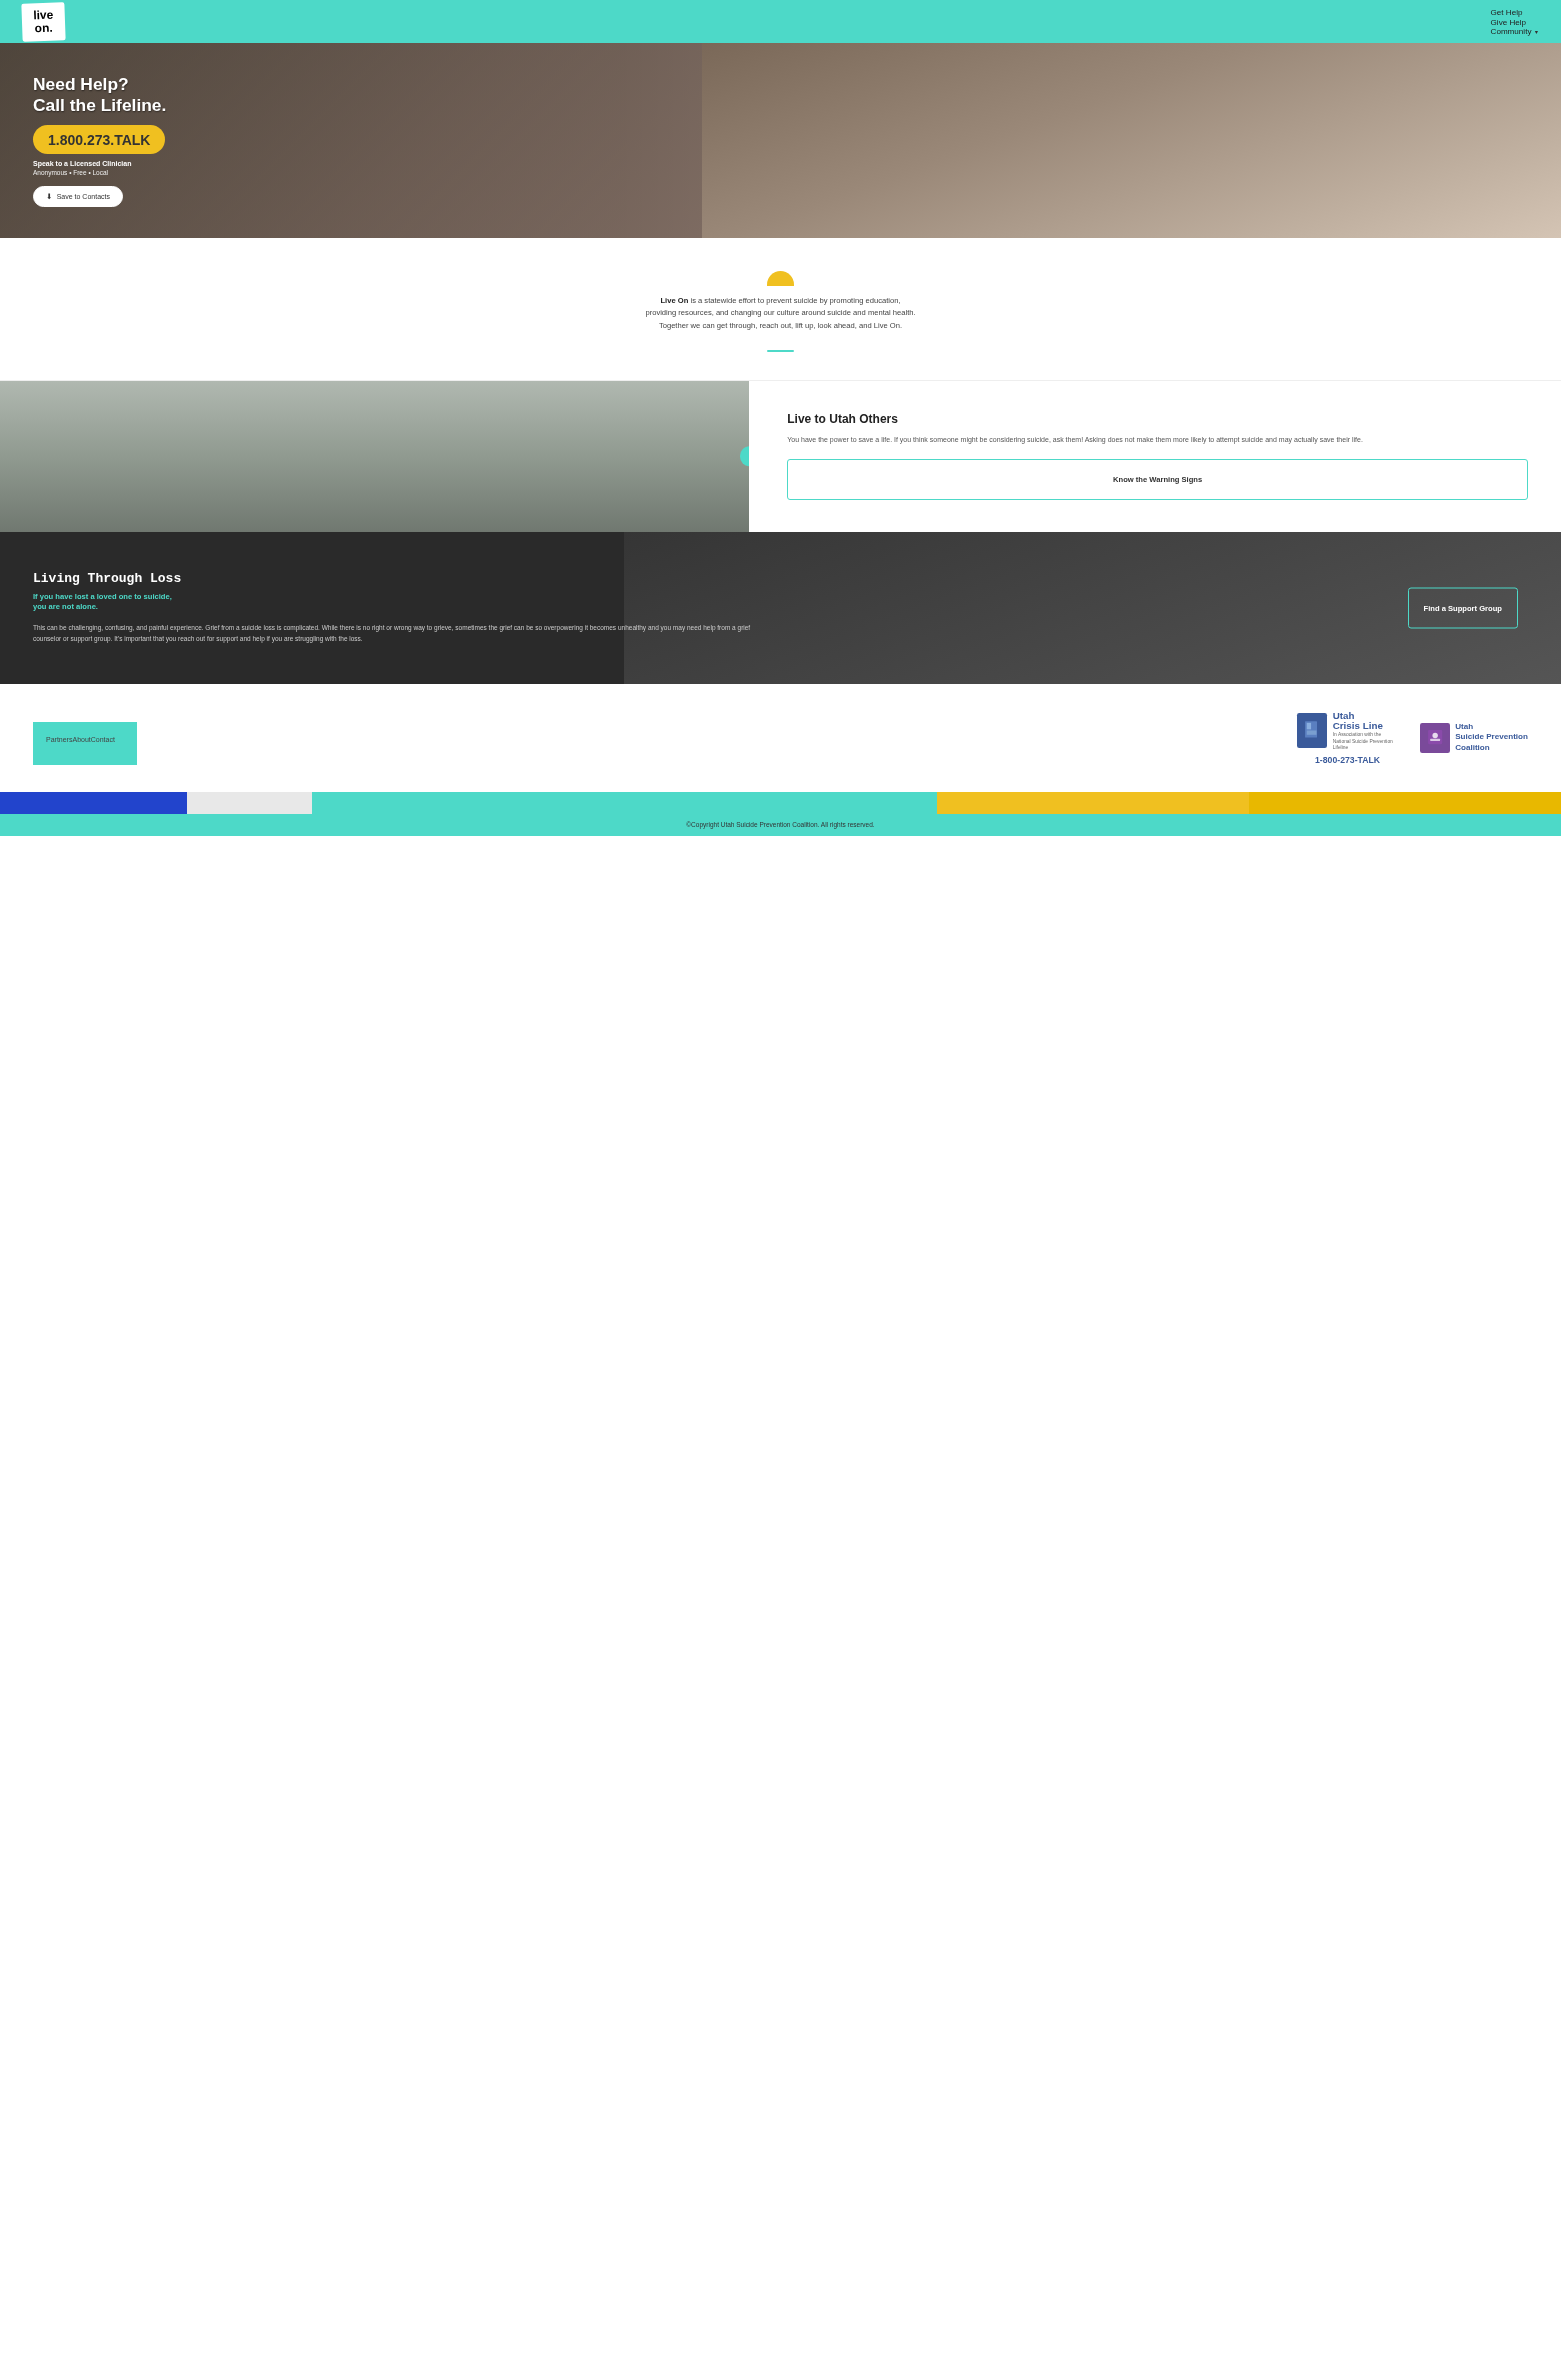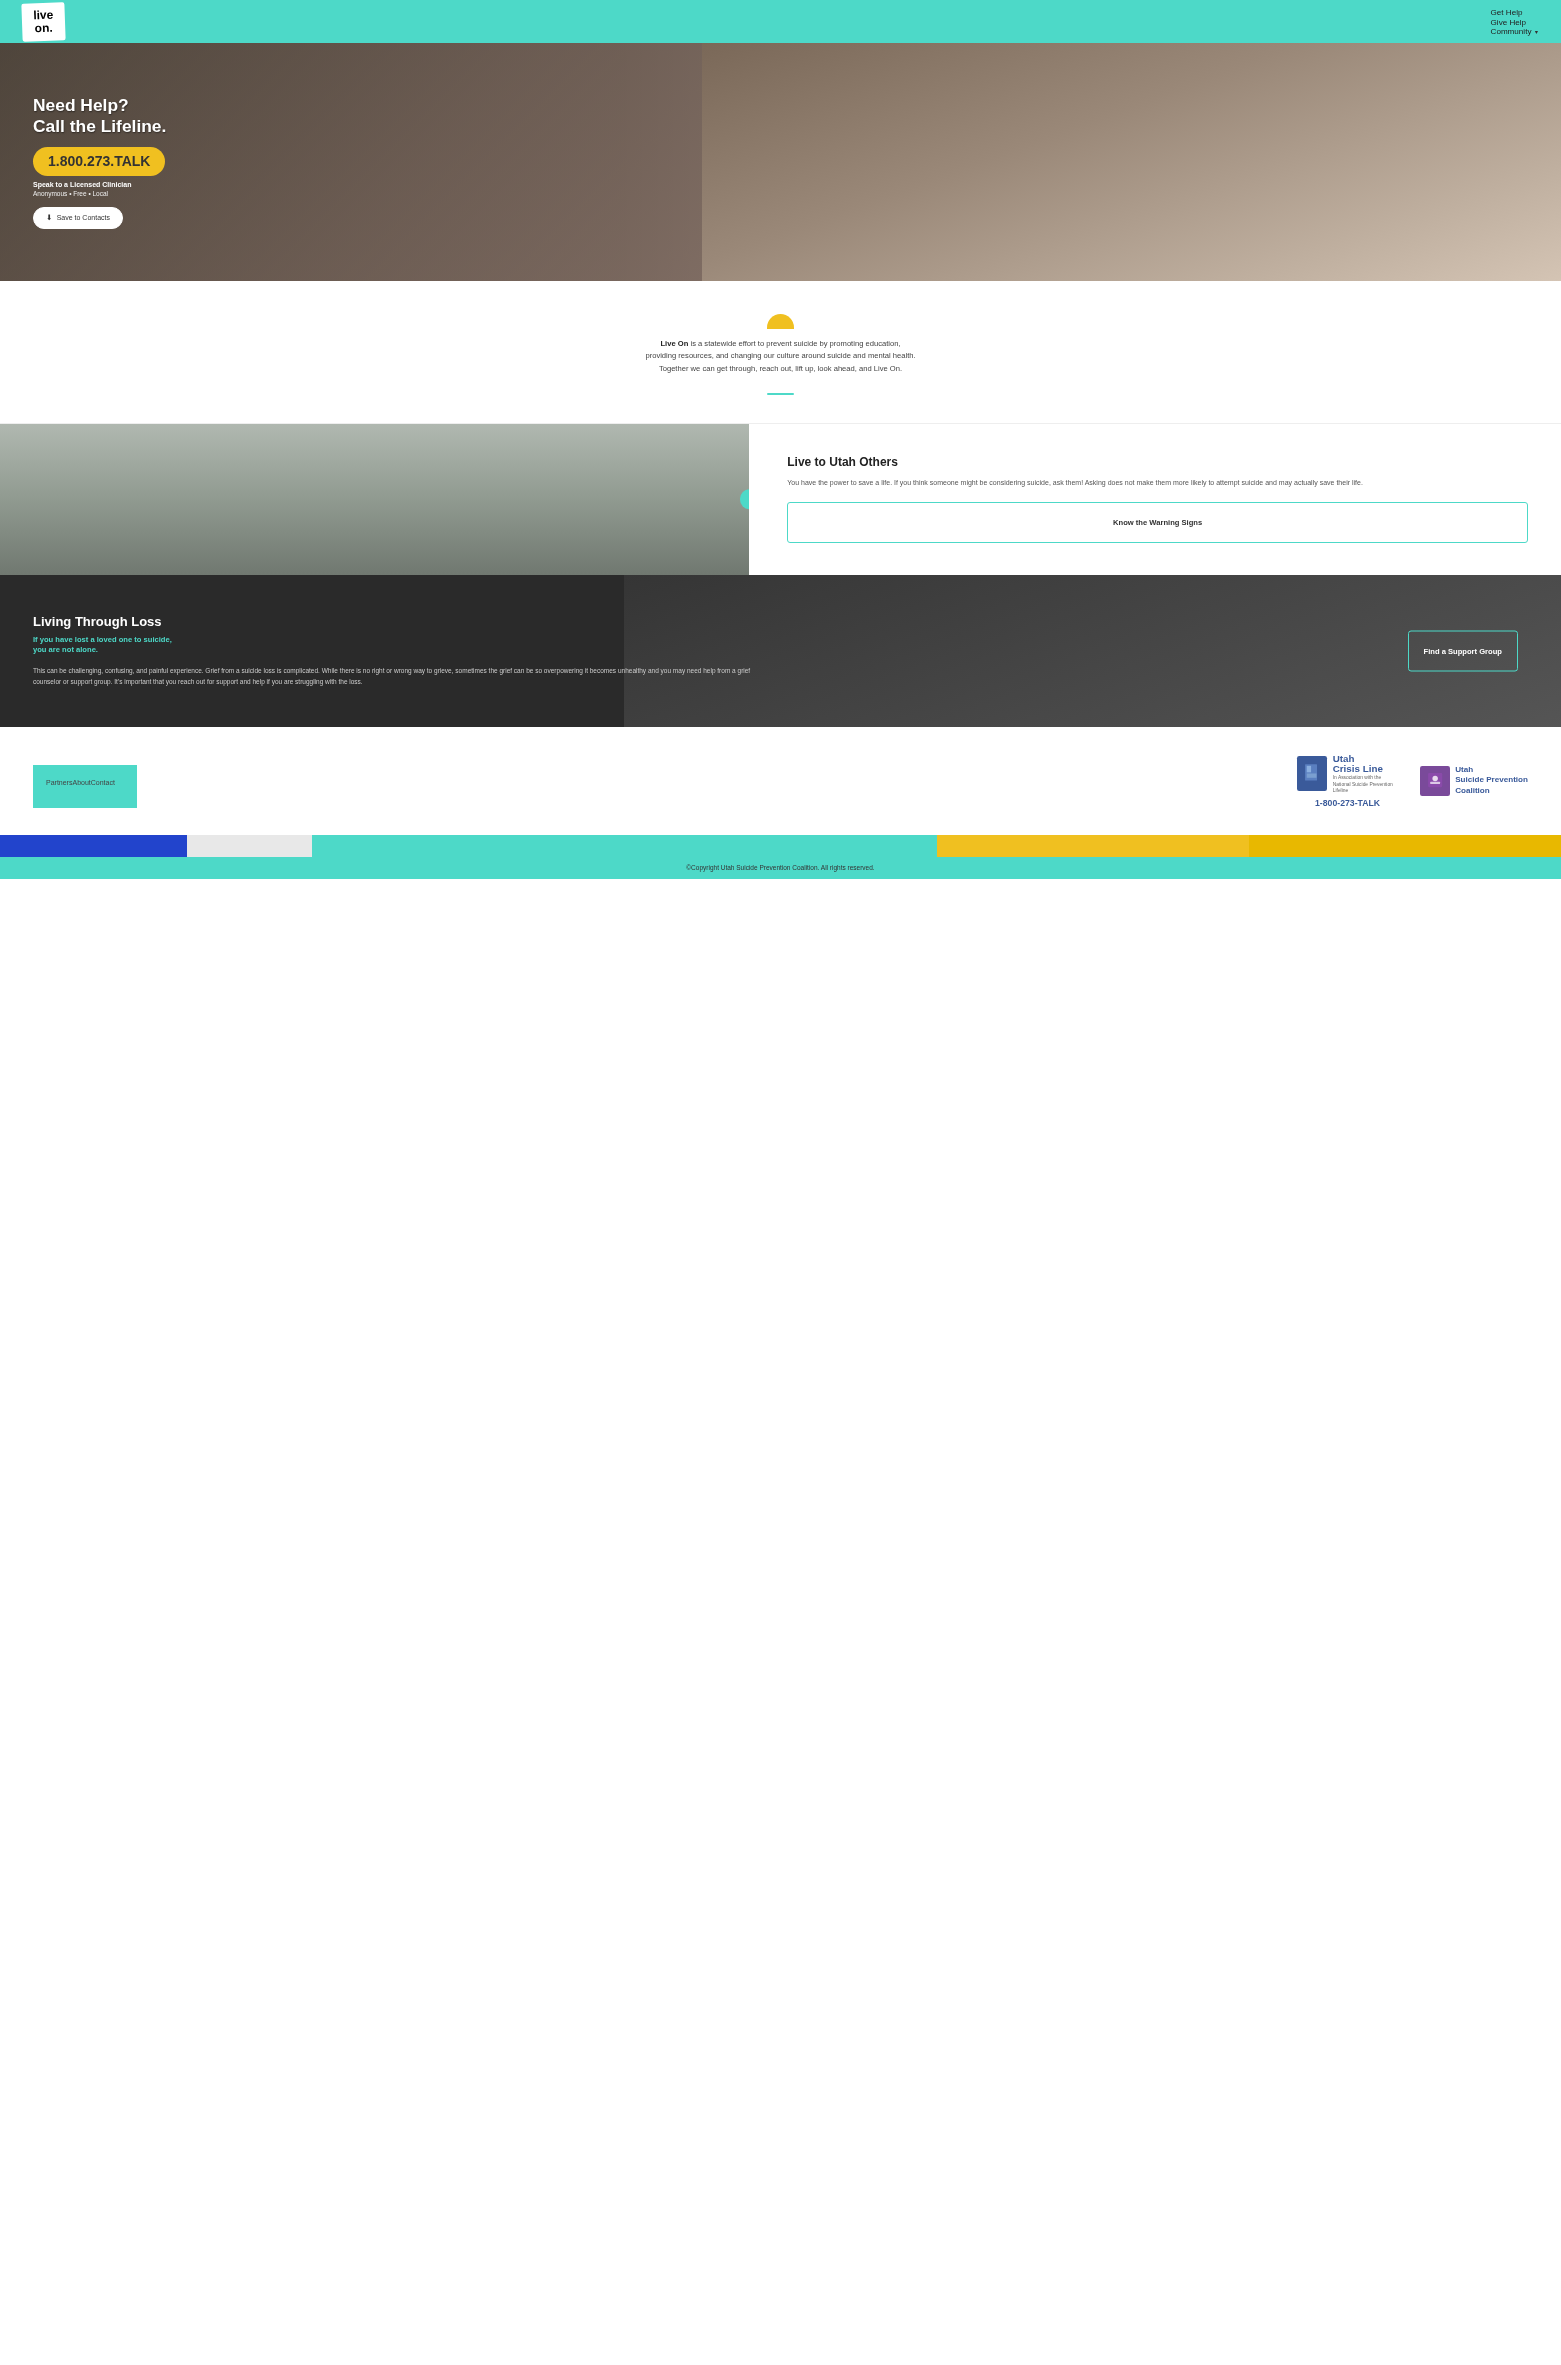--- a/index.html
+++ b/index.html
@@ -51,21 +51,21 @@
       gap: 2.2px;
     }
     .dropdown-arrow {
       font-size: 5.4px;
       color: #333;
     }
 
     
     .hero {
       position: relative;
-      height: 238px;
+      height: 195px;
       background: linear-gradient(to right, rgba(0,0,0,0.55) 40%, rgba(0,0,0,0.1) 100%), #888;
       overflow: hidden;
       display: flex;
       align-items: center;
     }
     .hero-bg {
       position: absolute;
       inset: 0;
       background: linear-gradient(135deg, #5a4a3a 0%, #8a7060 30%, #b09080 60%, #c8b8a8 100%);
       opacity: 0.6;
@@ -257,21 +257,21 @@
       background: linear-gradient(160deg, #404040 0%, #606060 50%, #808080 100%);
       opacity: 0.5;
     }
     .loss-content {
       position: relative;
       z-index: 2;
       padding: 27px 33px;
       max-width: 52%;
     }
     .loss-content h3 {
-      font-family: Liberation Sans, sans-serif;
+      font-family: Liberation Mono, monospace;
       font-size: 13px;
       font-weight: bold;
       color: #fff;
       margin-bottom: 5.4px;
     }
     .loss-content .subtitle {
       color: #4dd9c8;
       font-family: Arial, sans-serif;
       font-size: 7.6px;
       font-weight: bold;

